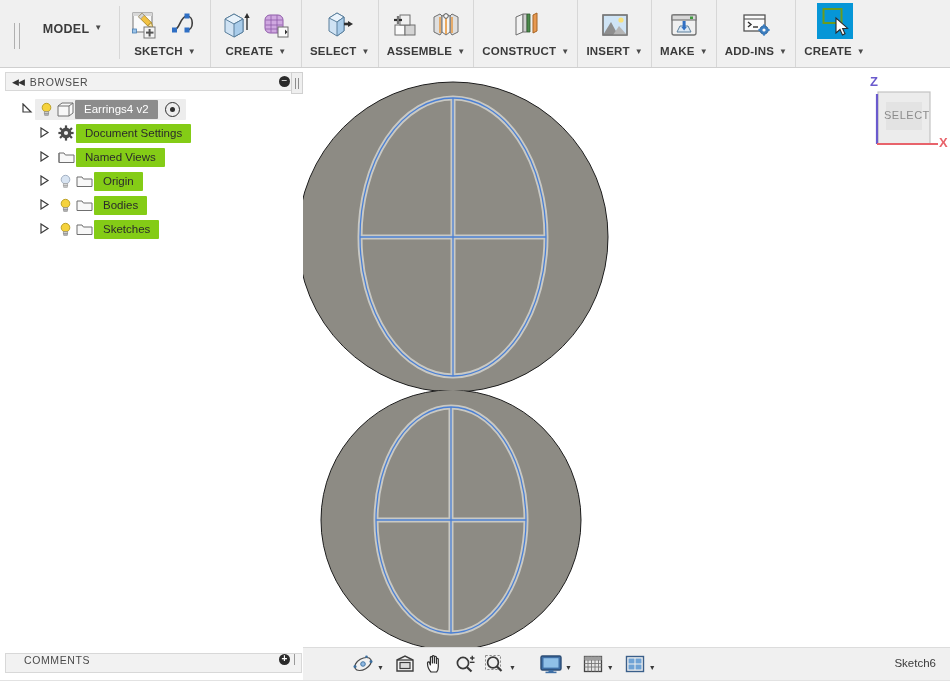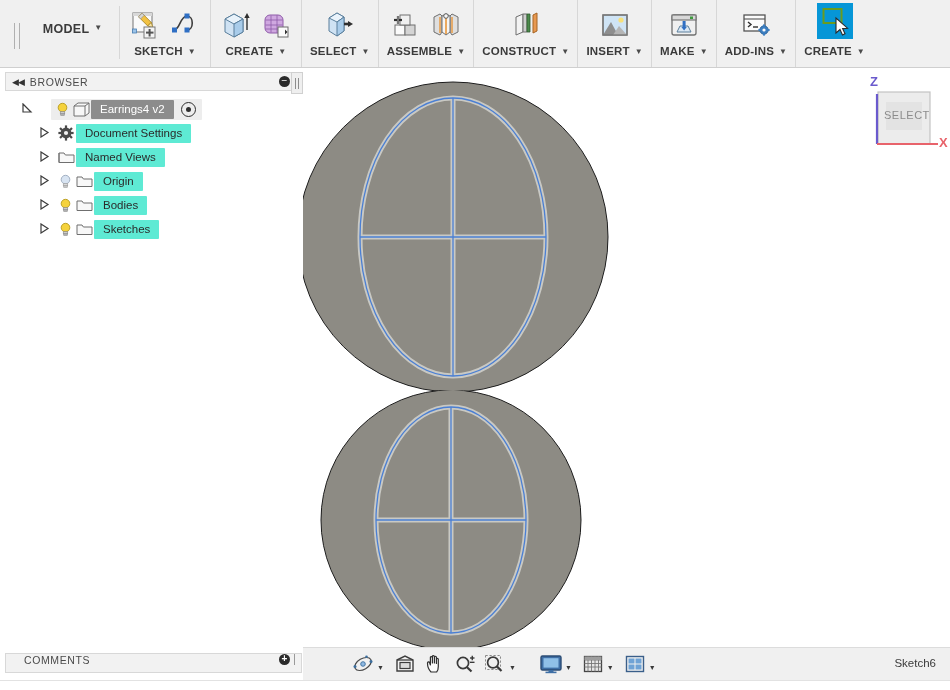--- a/index.html
+++ b/index.html
@@ -97,32 +97,32 @@
     padding-left: 8px;
   }
   .tr-arrow {
     width: 16px; text-align: center; color: #555; font-size: 10px;
     flex-shrink: 0;
   }
   .tr-arrow.open { color: #444; }
   .tr-bulb { width: 18px; display:flex; align-items:center; justify-content:center; flex-shrink:0; }
   .tr-icon { width: 20px; display:flex; align-items:center; justify-content:center; flex-shrink:0; }
   .tr-label {
-    background: #5eead4;
+    background: #84cc16;
     padding: 3px 9px 4px 9px;
     border-radius: 1px;
     font-size: 11.5px;
     color: #2b2b2b;
     white-space: nowrap;
   }
   .tr-label.selected {
     background: #8c8c8c; color: #ffffff;
   }
   .tr-root-wrap {
-    display:flex; align-items:center; background:#ededed; padding: 1px 6px 1px 2px; border-radius:1px;margin-left:16px;
+    display:flex; align-items:center; background:#ededed; padding: 1px 6px 1px 2px; border-radius:1px;
   }
   .tr-target {
     width: 15px; height: 15px; border-radius: 50%;
     border: 1.6px solid #2f2f2f; margin-left: 7px;
     display: flex; align-items: center; justify-content: center;
     flex-shrink: 0;
   }
   .tr-target i { width: 5px; height: 5px; border-radius: 50%; background: #2f2f2f; display:block; }
 
   

